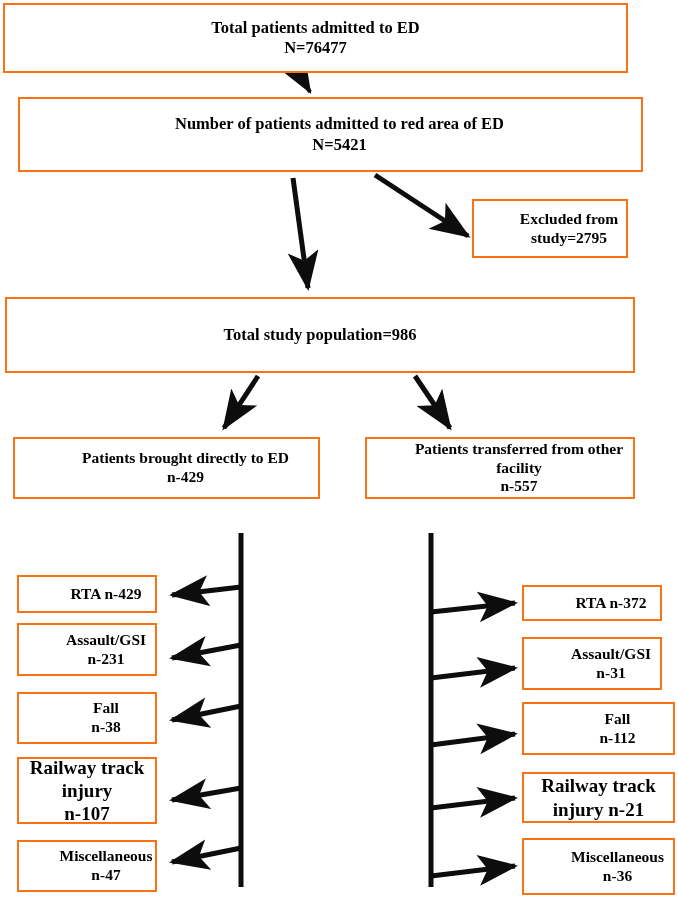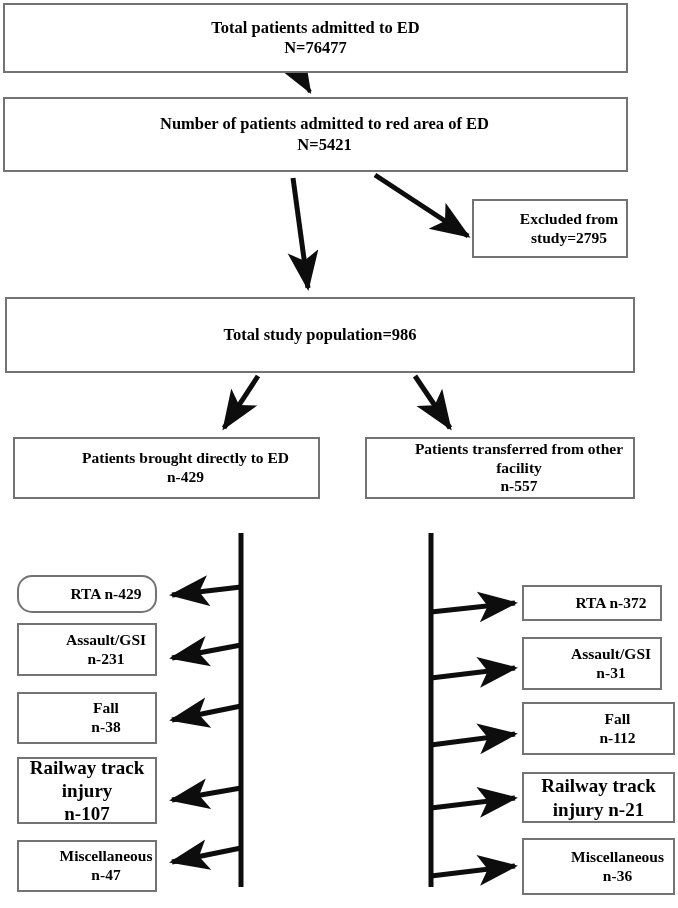--- a/index.html
+++ b/index.html
@@ -12,21 +12,21 @@
     position: relative;
     width: 678px;
     height: 908px;
     background: #ffffff;
     font-family: "Liberation Serif", "DejaVu Serif", serif;
     overflow: hidden;
   }
   .box {
     position: absolute;
     box-sizing: border-box;
-    border: 2px solid #737373;
+    border: 2px solid #f97316;
     background: #ffffff;
     display: flex;
     align-items: center;
     justify-content: center;
     text-align: center;
     font-weight: bold;
     color: #000000;
     line-height: 1.22;
     padding: 2px 4px;
   }
@@ -98,21 +98,21 @@
       <line x1="431" y1="808" x2="515" y2="798" stroke="#0d0d0d" stroke-width="5" marker-end="url(#ah)"></line>
       <line x1="431" y1="876" x2="515" y2="866" stroke="#0d0d0d" stroke-width="5" marker-end="url(#ah)"></line>
     </g>
   </svg>
 
   <div class="box f17" style="left:3px; top:3px; width:625px; height:70px; flex-direction:column;">
     <span class="ln">Total patients admitted to ED</span>
     <span class="ln">N=76477</span>
   </div>
 
-  <div class="box f17" style="left:3px; top:97px; width:625px; height:75px; flex-direction:column;padding-left:22px;">
+  <div class="box f17" style="left:18px; top:97px; width:625px; height:75px; flex-direction:column;padding-left:22px;">
     <span class="ln">Number of patients admitted to red area of ED</span>
     <span class="ln">N=5421</span>
   </div>
 
   <div class="box f16" style="left:472px; top:199px; width:156px; height:59px; flex-direction:column;">
     <span class="ln">Excluded from</span>
     <span class="ln">study=2795</span>
   </div>
 
   <div class="box f17" style="left:5px; top:297px; width:630px; height:76px; flex-direction:column;">
@@ -123,21 +123,21 @@
     <span class="ln">Patients brought directly to ED</span>
     <span class="ln">n-429</span>
   </div>
 
   <div class="box f16" style="left:365px; top:437px; width:270px; height:62px; flex-direction:column;">
     <span class="ln">Patients transferred from other</span>
     <span class="ln">facility</span>
     <span class="ln">n-557</span>
   </div>
 
-  <div class="box f16" style="left:17px; top:575px; width:140px; height:38px; flex-direction:column;border-radius:15px;">
+  <div class="box f16" style="left:17px; top:575px; width:140px; height:38px; flex-direction:column;">
     <span class="ln">RTA n-429</span>
   </div>
 
   <div class="box f16" style="left:17px; top:623px; width:140px; height:53px; flex-direction:column;">
     <span class="ln">Assault/GSI</span>
     <span class="ln">n-231</span>
   </div>
 
   <div class="box f16" style="left:17px; top:692px; width:140px; height:52px; flex-direction:column;">
     <span class="ln">Fall</span>

